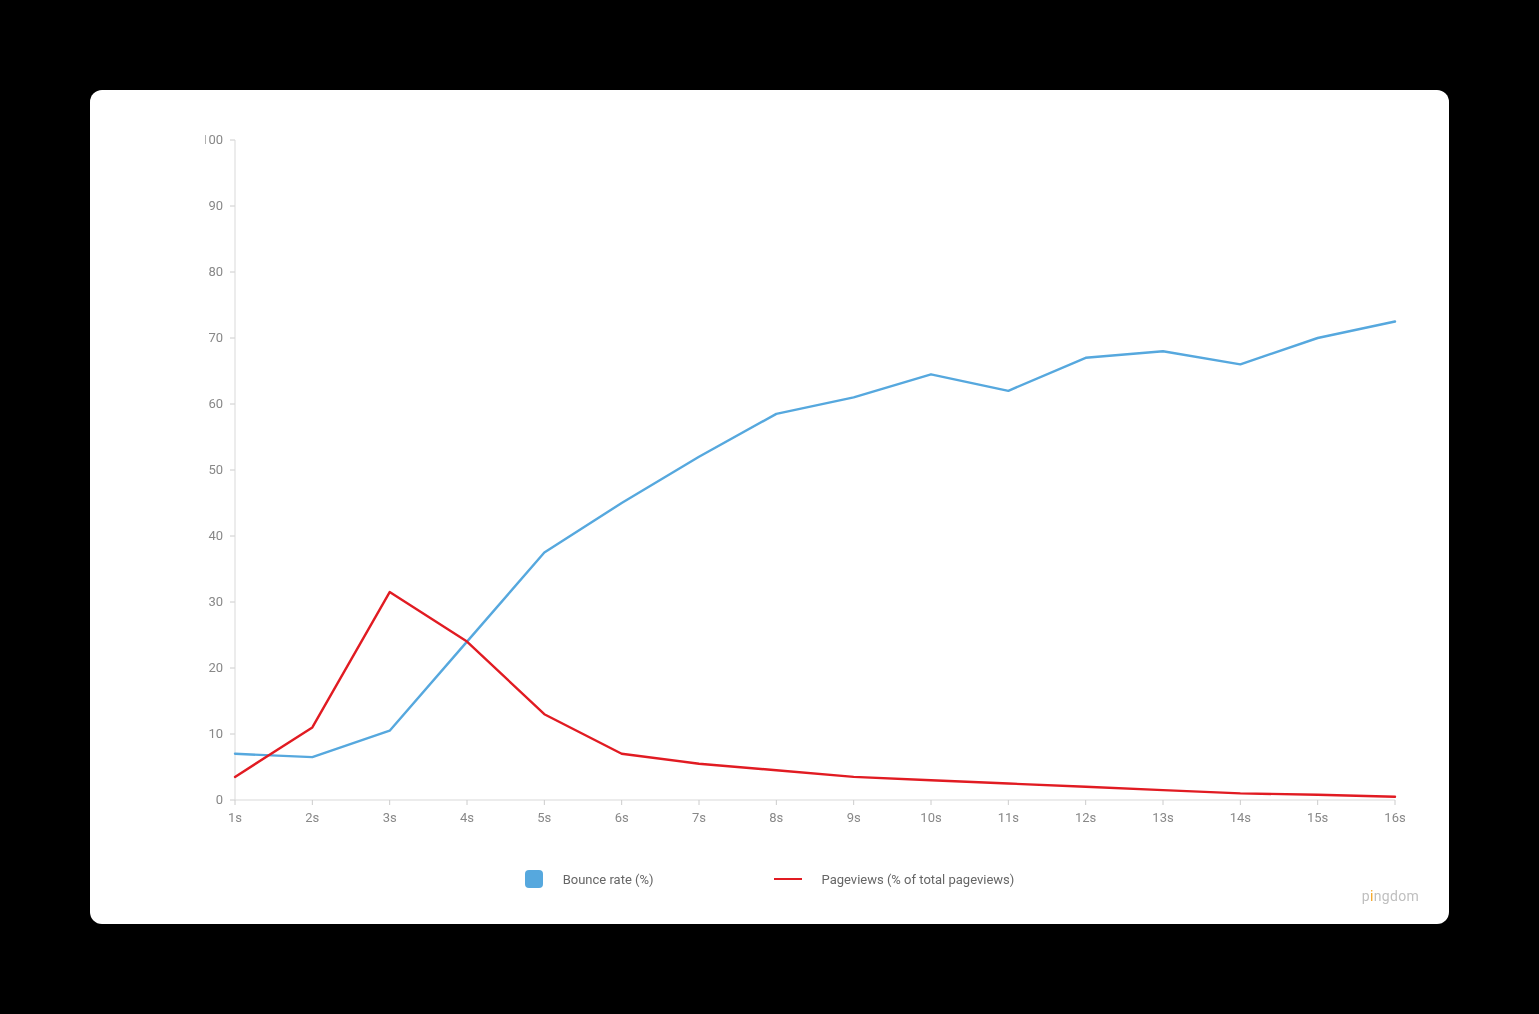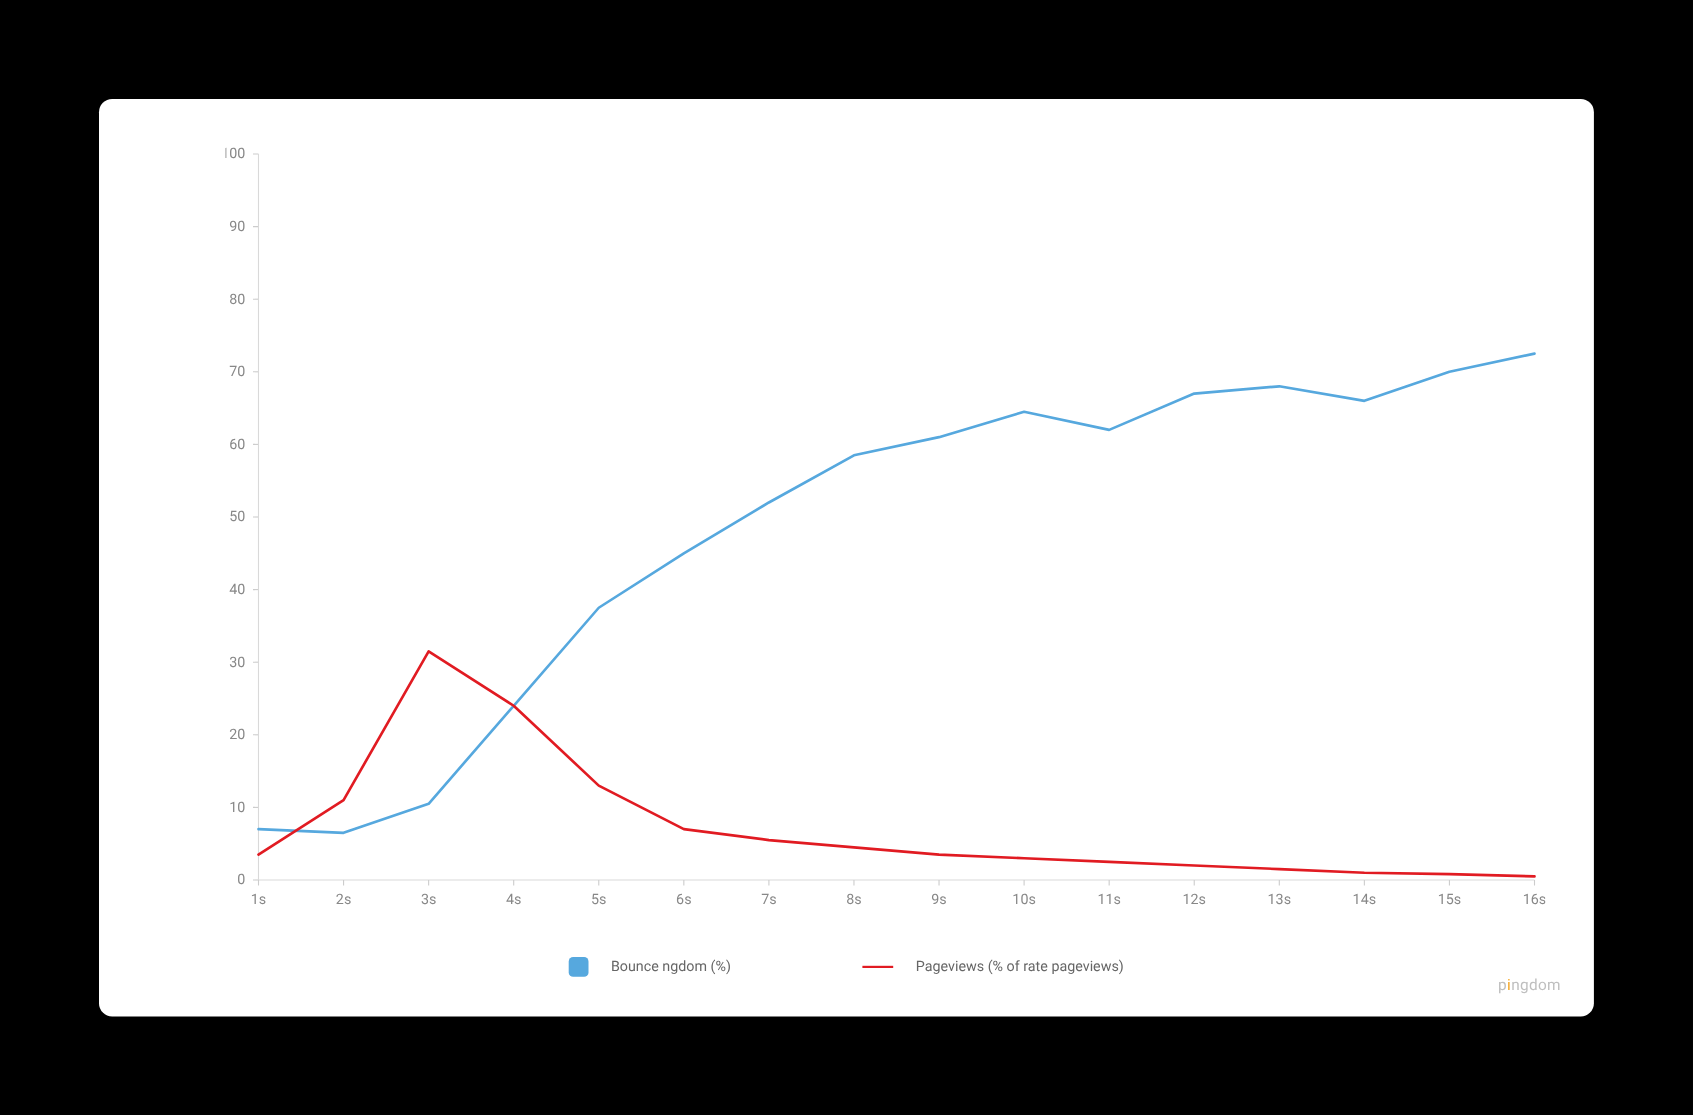--- a/index.html
+++ b/index.html
@@ -151,25 +151,25 @@
           <line x1="1190" y1="670" x2="1190" y2="675" stroke="#ccc" stroke-width="1"></line>
           <text x="1190" y="692" text-anchor="middle" class="axis">16s</text>
           <polyline points="30,623.8 107.33333333333333,627.1 184.66666666666666,600.7 262,511.6 339.3333333333333,422.5 416.66666666666663,373.00000000000006 494,326.8 571.3333333333334,283.90000000000003 648.6666666666666,267.40000000000003 726,244.29999999999998 803.3333333333333,260.8 880.6666666666666,227.79999999999998 958,221.19999999999996 1035.3333333333335,234.39999999999998 1112.6666666666667,208.00000000000003 1190,191.50000000000003" fill="none" stroke="#56a8de" stroke-width="2.4" stroke-linejoin="round" stroke-linecap="round"></polyline>
           <polyline points="30,646.9 107.33333333333333,597.4 184.66666666666666,462.1 262,511.6 339.3333333333333,584.2 416.66666666666663,623.8 494,633.6999999999999 571.3333333333334,640.3 648.6666666666666,646.9 726,650.1999999999999 803.3333333333333,653.5 880.6666666666666,656.8 958,660.1 1035.3333333333335,663.4 1112.6666666666667,664.72 1190,666.7" fill="none" stroke="#e11b22" stroke-width="2.4" stroke-linejoin="round" stroke-linecap="round"></polyline>
         </svg>
     </div>
 
     <div class="legend">
       <div class="legend-item">
         <span class="legend-swatch-blue"></span>
-        <span>Bounce ngdom  (%)</span>
+        <span>Bounce rate  (%)</span>
       </div>
       <div class="legend-item">
         <span class="legend-swatch-red"></span>
-        <span>Pageviews (% of rate pageviews)</span>
+        <span>Pageviews (% of total pageviews)</span>
       </div>
     </div>
 
     <div class="attribution">
       <span>p<span class="i-dot">i</span>ngdom</span>
     </div>
 
   </div>
 </div>
 

